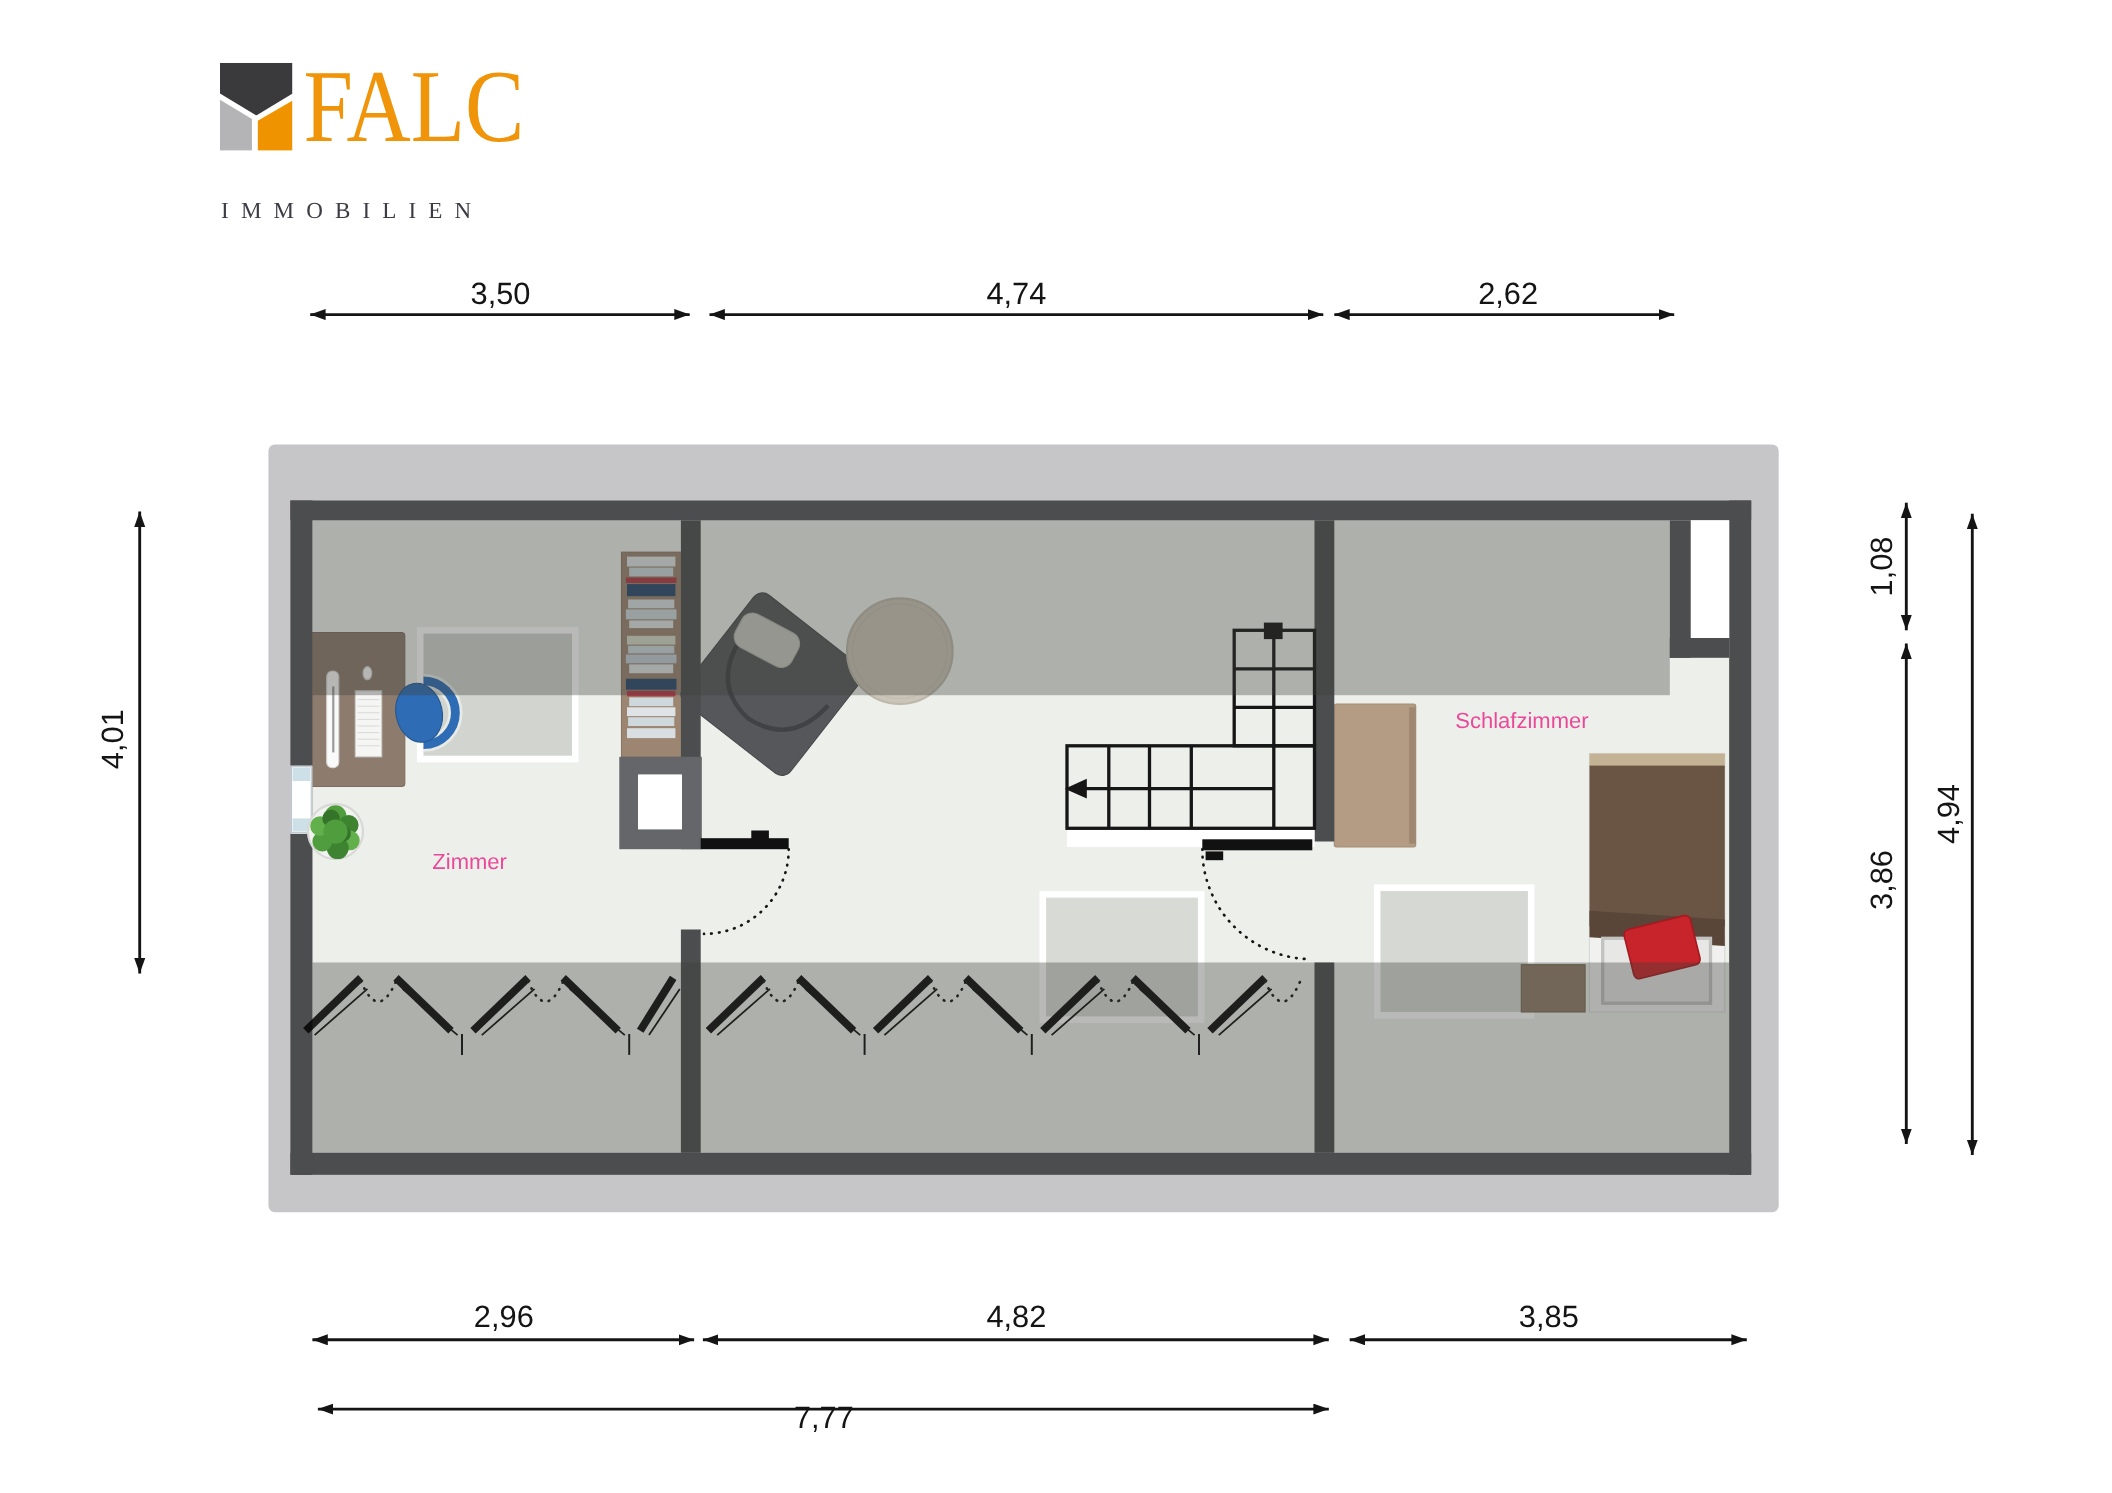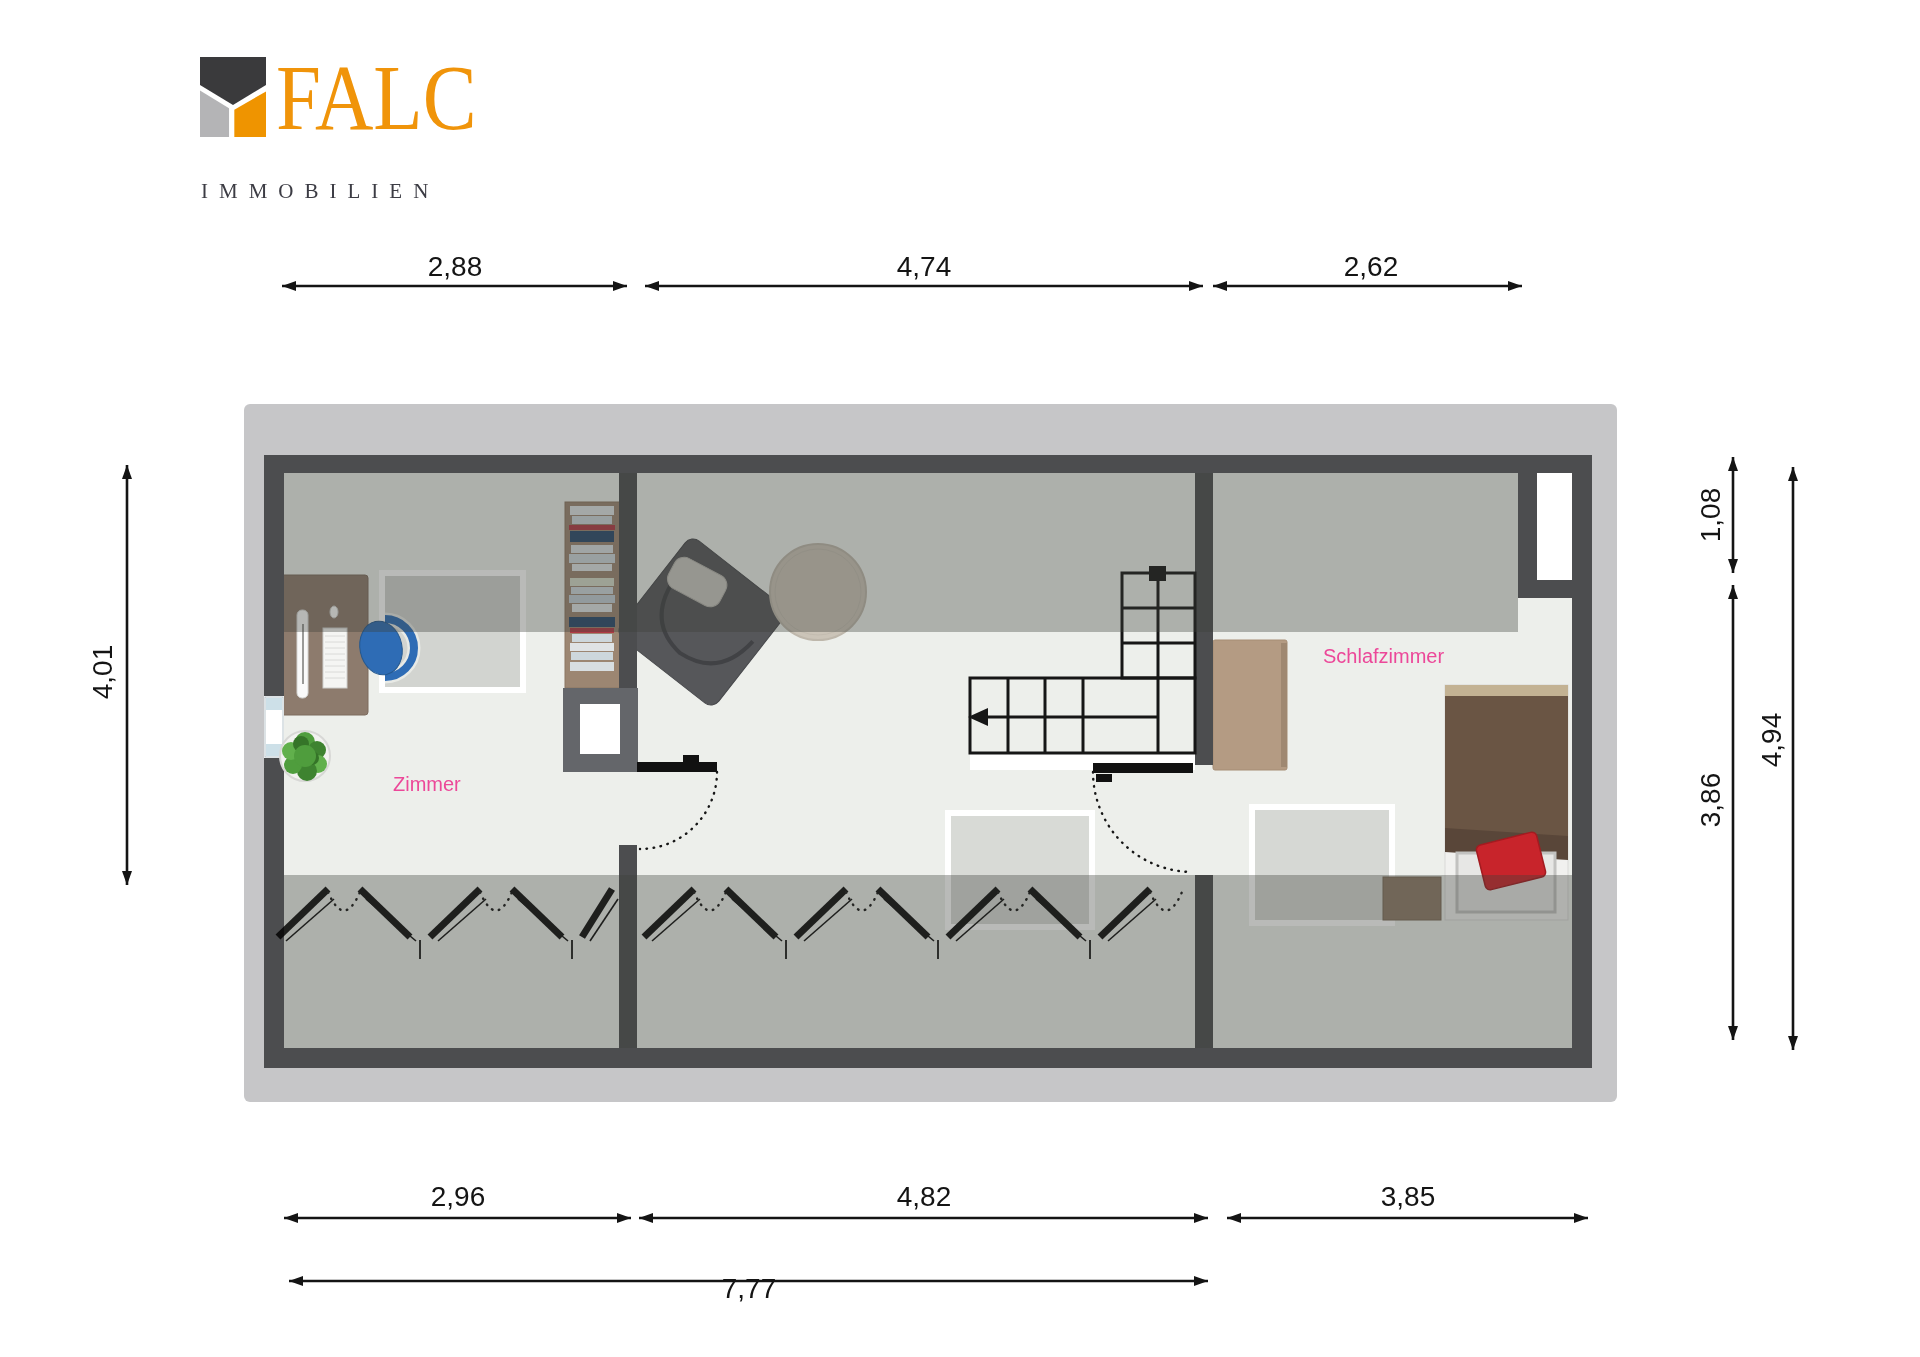--- a/index.html
+++ b/index.html
@@ -264,21 +264,21 @@
       <div class="piece logo-gray"></div>
       <div class="piece logo-orange"></div>
     </div>
     <div class="logo-brand">FALC</div>
     <div class="logo-sub">IMMOBILIEN</div>
   </div>
 
   <div class="label" style="left:393px;top:773px;">Zimmer</div>
   <div class="label" style="left:1323px;top:645px;">Schlafzimmer</div>
 
-  <div class="dimlabel" style="left:455px;top:267px;">2,88</div>
+  <div class="dimlabel" style="left:455px;top:267px;">3,50</div>
   <div class="dimlabel" style="left:924px;top:267px;">4,74</div>
   <div class="dimlabel" style="left:1371px;top:267px;">2,62</div>
   <div class="dimlabel" style="left:458px;top:1197px;">2,96</div>
   <div class="dimlabel" style="left:924px;top:1197px;">4,82</div>
   <div class="dimlabel" style="left:1408px;top:1197px;">3,85</div>
   <div class="dimlabel" style="left:749px;top:1260px;margin-top:29px;">7,77</div>
   <div class="dimlabel vert" style="left:103px;top:672px;">4,01</div>
   <div class="dimlabel vert" style="left:1711px;top:515px;">1,08</div>
   <div class="dimlabel vert" style="left:1711px;top:800px;">3,86</div>
   <div class="dimlabel vert" style="left:1772px;top:740px;">4,94</div>

